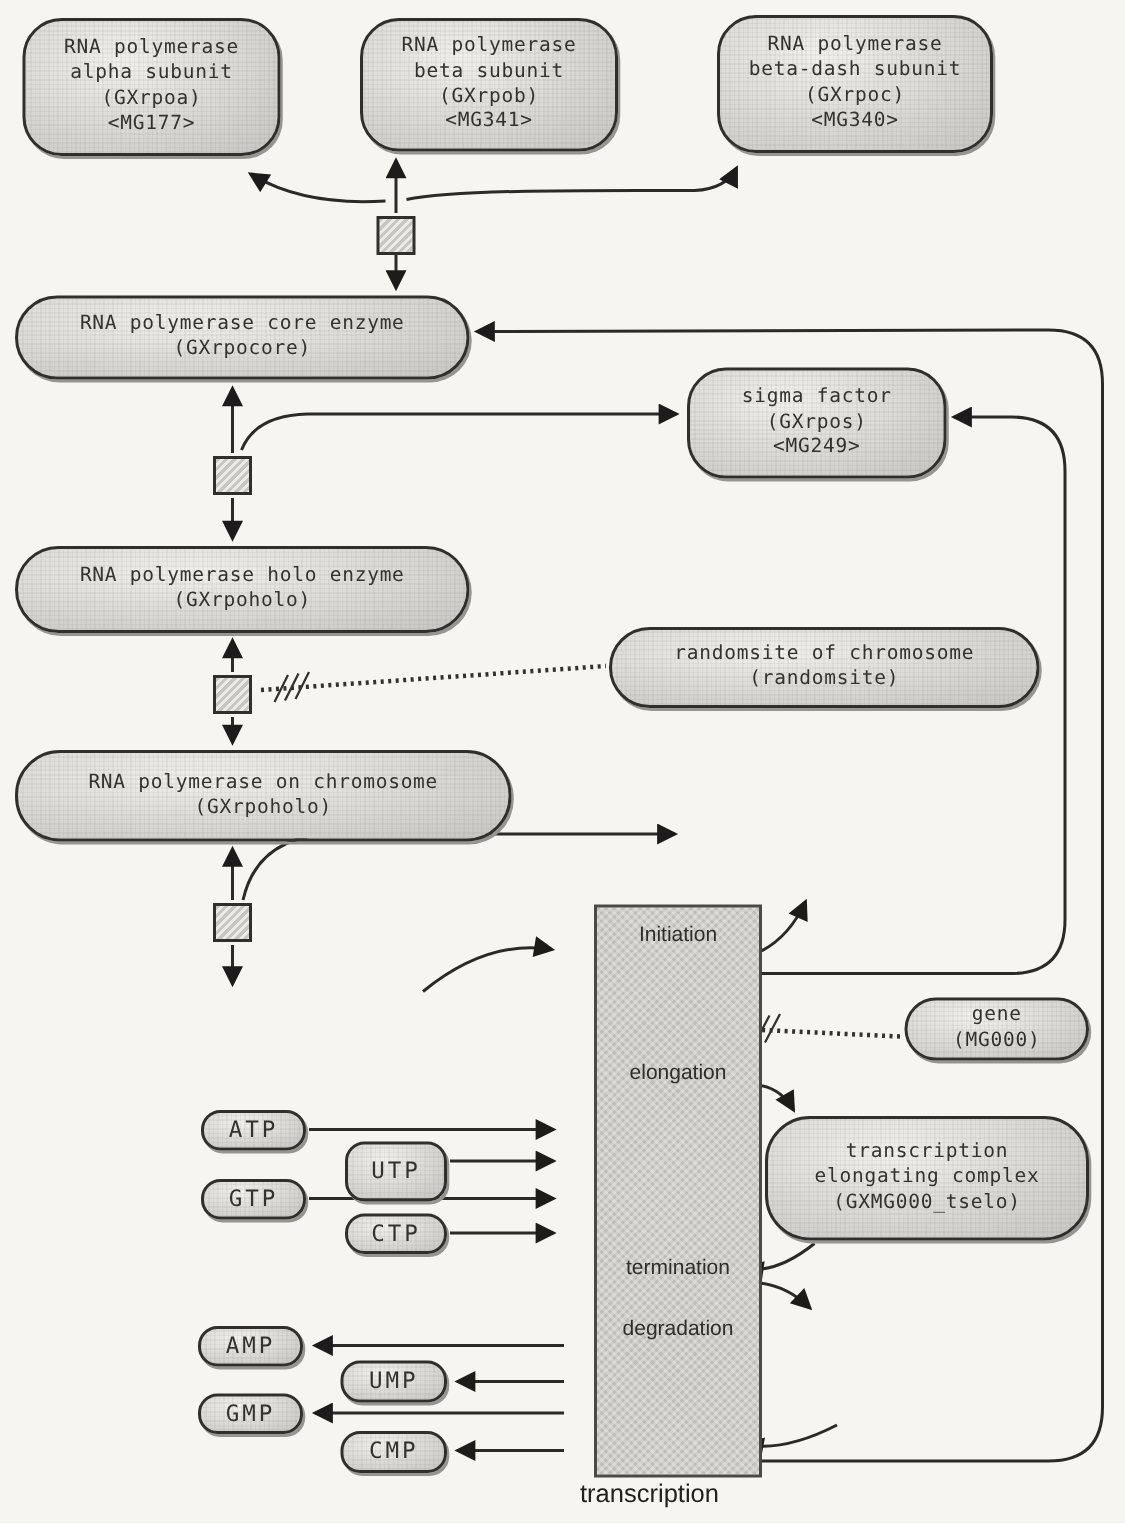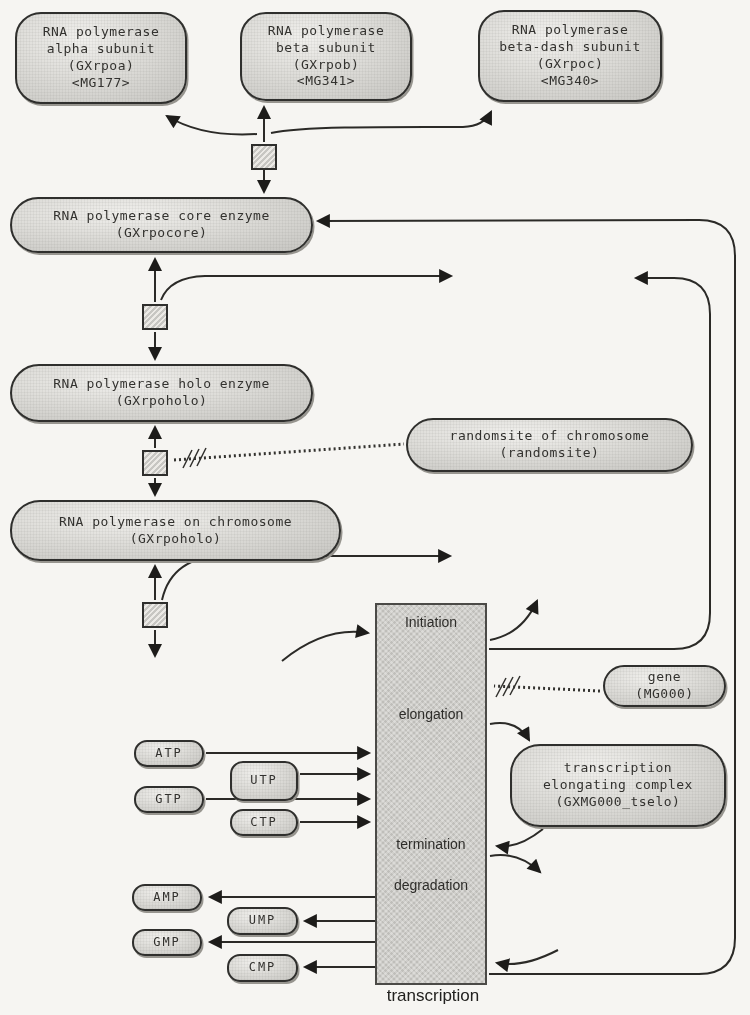--- a/index.html
+++ b/index.html
@@ -13,28 +13,28 @@
     display:flex;align-items:center;justify-content:center;text-align:center;
     white-space:pre-line;
     border:2px solid #2f2f2d;border-radius:26px;
     background:
       repeating-linear-gradient(90deg, rgba(110,110,105,.07) 0 1px, transparent 1px 3px),
       repeating-linear-gradient(0deg, rgba(110,110,105,.07) 0 1px, transparent 1px 3px),
       radial-gradient(ellipse at 38% 28%, #f1f0ed 0%, #dddcd8 45%, #c6c5c1 100%);
     box-shadow:1.5px 2px 0 0 #97958f;
     color:#33322f;font-size:13px;line-height:1.3;letter-spacing:.5px;
   }
-  .chip{border-radius:13px;font-size:12px;letter-spacing:2px;text-align:right;}
+  .chip{border-radius:13px;font-size:15px;letter-spacing:2px;text-align:right;}
   .rxn{
     position:absolute;z-index:2;width:26px;height:26px;box-sizing:border-box;
     border:2px solid #2f2f2d;
     background:repeating-linear-gradient(135deg,#c7c6c2 0 2px,#eceae6 2px 4px);
   }
   .process{
-    position:absolute;z-index:2;left:375px;top:603px;width:112px;height:382px;
+    position:absolute;z-index:2;left:396px;top:603px;width:112px;height:382px;
     box-sizing:border-box;border:2px solid #4b4a47;
     background:
       repeating-linear-gradient(45deg, rgba(255,255,255,.25) 0 2px, transparent 2px 4px),
       repeating-linear-gradient(-45deg,#d0cfcb 0 2px,#bfbeba 2px 4px);
   }
   .step{
     position:absolute;left:0;width:100%;text-align:center;
     font-family:"Liberation Sans", sans-serif;font-size:14px;color:#2e2d2a;
   }
   .step-initiation{top:9px}
@@ -131,20 +131,23 @@
   <div class="node" style="left:240px;top:12px;width:172px;height:89px">RNA polymerase
 beta subunit
 (GXrpob)
 &lt;MG341&gt;</div>
   <div class="node" style="left:478px;top:10px;width:184px;height:92px">RNA polymerase
 beta-dash subunit
 (GXrpoc)
 &lt;MG340&gt;</div>
   <div class="node" style="left:10px;top:197px;width:303px;height:56px;border-radius:28px">RNA polymerase core enzyme
 (GXrpocore)</div>
+  <div class="node" style="left:458px;top:245px;width:173px;height:74px">sigma factor
+(GXrpos)
+&lt;MG249&gt;</div>
   <div class="node" style="left:10px;top:364px;width:303px;height:58px;border-radius:29px">RNA polymerase holo enzyme
 (GXrpoholo)</div>
   <div class="node" style="left:406px;top:418px;width:287px;height:54px;border-radius:27px">randomsite of chromosome
 (randomsite)</div>
   <div class="node" style="left:10px;top:500px;width:331px;height:61px;border-radius:30px">RNA polymerase on chromosome
 (GXrpoholo)</div>
   <div class="node" style="left:603px;top:665px;width:123px;height:42px">gene
 (MG000)</div>
   <div class="node" style="left:510px;top:744px;width:216px;height:83px;border-radius:30px">transcription
 elongating complex

